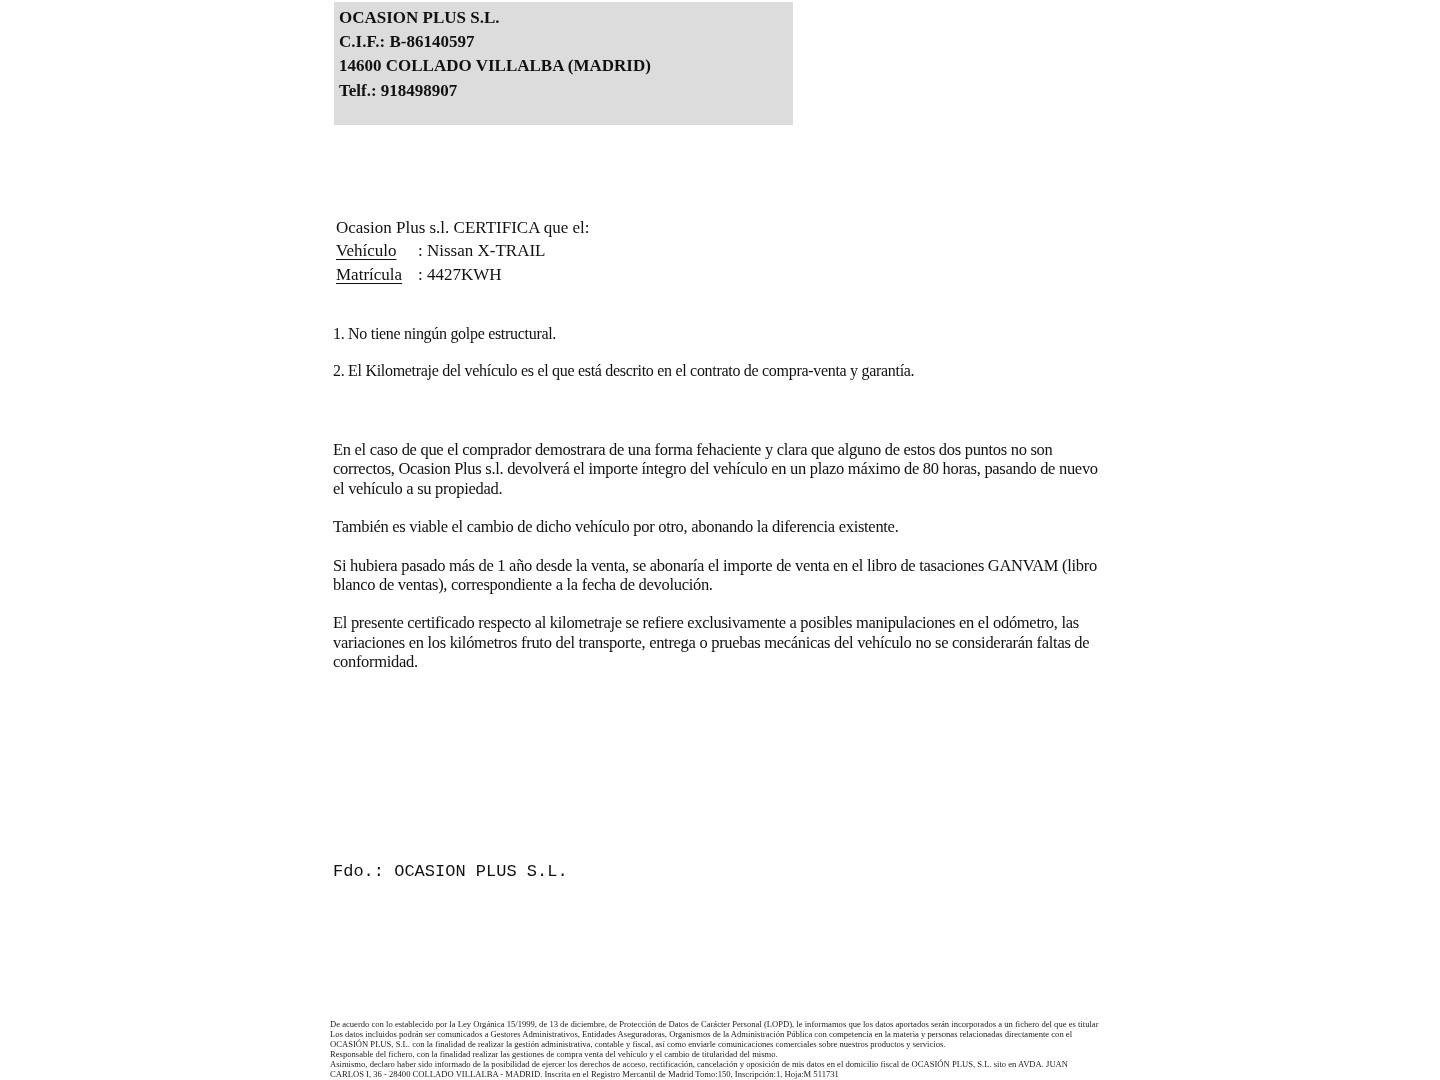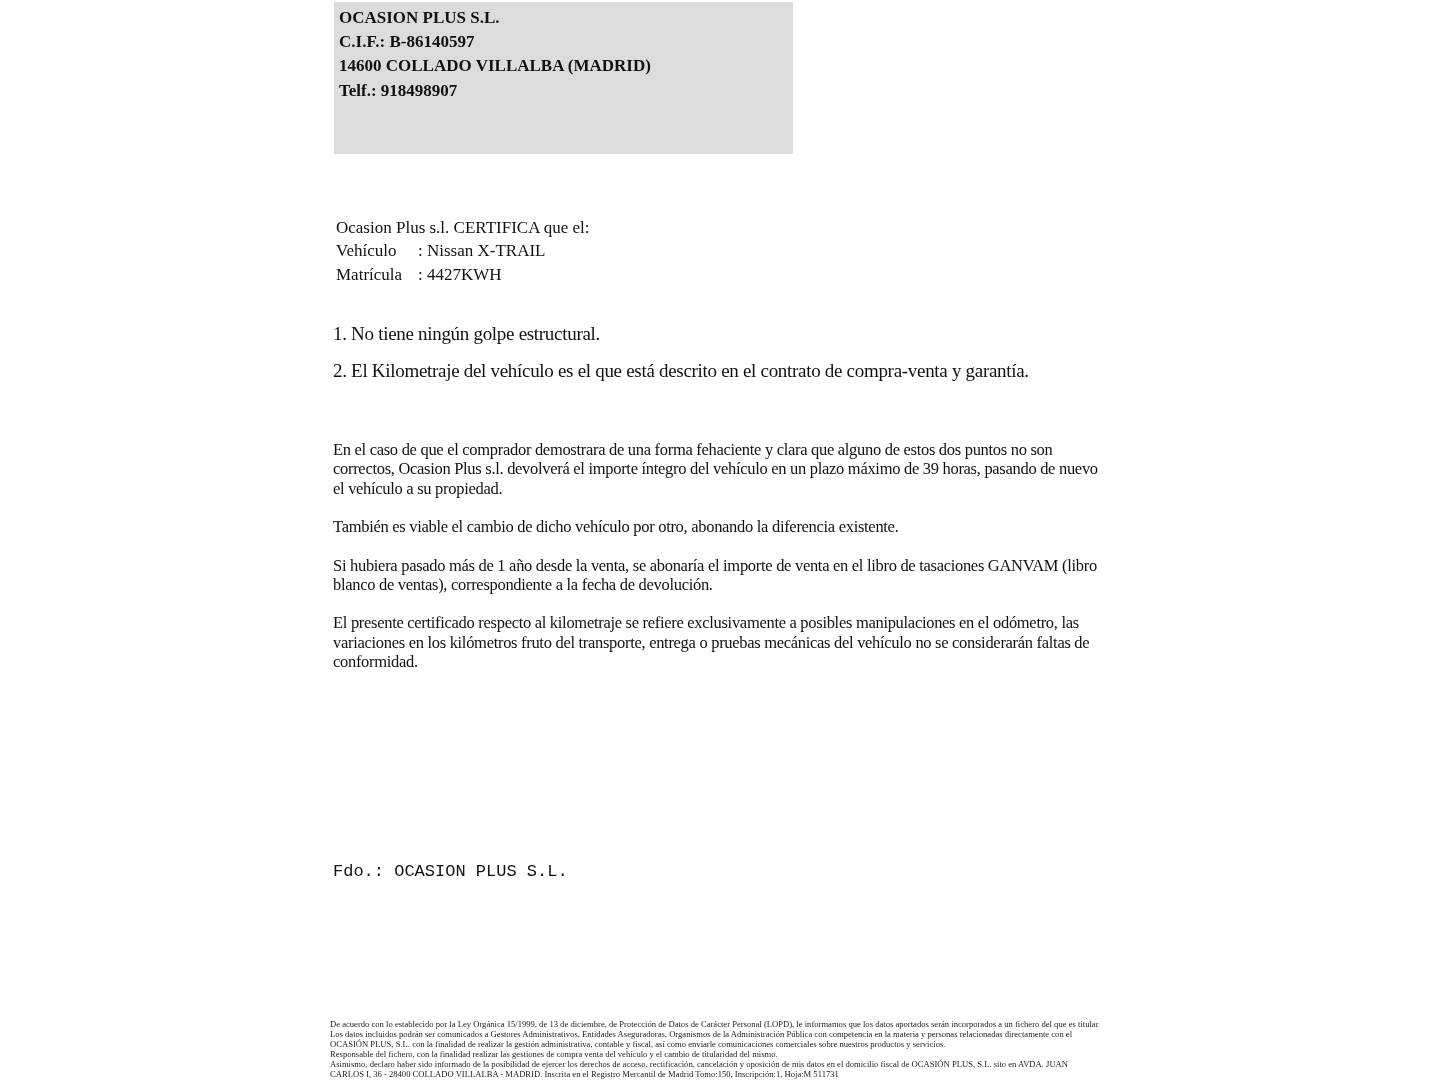--- a/index.html
+++ b/index.html
@@ -9,21 +9,21 @@
     width: 1440px;
     height: 1080px;
     background: #ffffff;
     font-family: "Liberation Serif", "DejaVu Serif", serif;
     color: #111111;
     overflow: hidden;
   }
   .company-box {
     position: absolute;
     left: 334px; top: 2px;
-    width: 459px; height: 152px;
+    width: 459px; height: 123px;
     background: #dcdcdc;
     padding: 4px 6px 0 5px;
   }
   .company-box div {
     font-weight: bold;
     font-size: 17px;
     line-height: 24.2px;
     white-space: nowrap;
   }
   .date-line {
@@ -33,26 +33,26 @@
     white-space: nowrap;
   }
   .cert-block {
     position: absolute;
     left: 336px; top: 216px;
     font-size: 17px;
     line-height: 23.4px;
   }
   .cert-row { white-space: nowrap; }
   .label-cell { display: inline-block; width: 82px; }
-  .label-cell span { text-underline-offset: 3px; }
+  .label-cell span { text-decoration: underline; text-underline-offset: 3px; }
   .points {
     position: absolute;
     left: 333px; top: 324px;
     width: 768px;
-    font-size: 19px;
+    font-size: 16px;
     letter-spacing: -0.3px;
   }
   .points p { margin-bottom: 18px; line-height: 19.3px; }
   .body-paragraphs {
     position: absolute;
     left: 333px; top: 440px;
     width: 765px;
     font-size: 16.5px;
     letter-spacing: -0.3px;
   }
@@ -97,21 +97,21 @@
       <span class="label-cell"><span>Matrícula</span></span><span>: 4427KWH</span>
     </div>
   </div>
 
   <div class="points">
     <p>1. No tiene ningún golpe estructural.</p>
     <p>2. El Kilometraje del vehículo es el que está descrito en el contrato de compra-venta y garantía.</p>
   </div>
 
   <div class="body-paragraphs">
-    <p class="gap-large">En el caso de que el comprador demostrara de una forma fehaciente y clara que alguno de estos dos puntos no son correctos, Ocasion Plus s.l. devolverá el importe íntegro del vehículo en un plazo máximo de 39 horas, pasando de nuevo el vehículo a su propiedad.</p>
+    <p class="gap-large">En el caso de que el comprador demostrara de una forma fehaciente y clara que alguno de estos dos puntos no son correctos, Ocasion Plus s.l. devolverá el importe íntegro del vehículo en un plazo máximo de 80 horas, pasando de nuevo el vehículo a su propiedad.</p>
     <p class="gap-large">También es viable el cambio de dicho vehículo por otro, abonando la diferencia existente.</p>
     <p class="gap-large">Si hubiera pasado más de 1 año desde la venta, se abonaría el importe de venta en el libro de tasaciones GANVAM (libro blanco de ventas), correspondiente a la fecha de devolución.</p>
     <p>El presente certificado respecto al kilometraje se refiere exclusivamente a posibles manipulaciones en el odómetro, las variaciones en los kilómetros fruto del transporte, entrega o pruebas mecánicas del vehículo no se considerarán faltas de conformidad.</p>
   </div>
 
   <div class="signature">Fdo.: OCASION PLUS S.L.</div>
 
   <div class="legal-footer">
     <div>De acuerdo con lo establecido por la Ley Orgánica 15/1999, de 13 de diciembre, de Protección de Datos de Carácter Personal (LOPD), le informamos que los datos aportados serán incorporados a un fichero del que es titular</div>
     <div>Los datos incluidos podrán ser comunicados a Gestores Administrativos, Entidades Aseguradoras, Organismos de la Administración Pública con competencia en la materia y personas relacionadas directamente con el</div>

